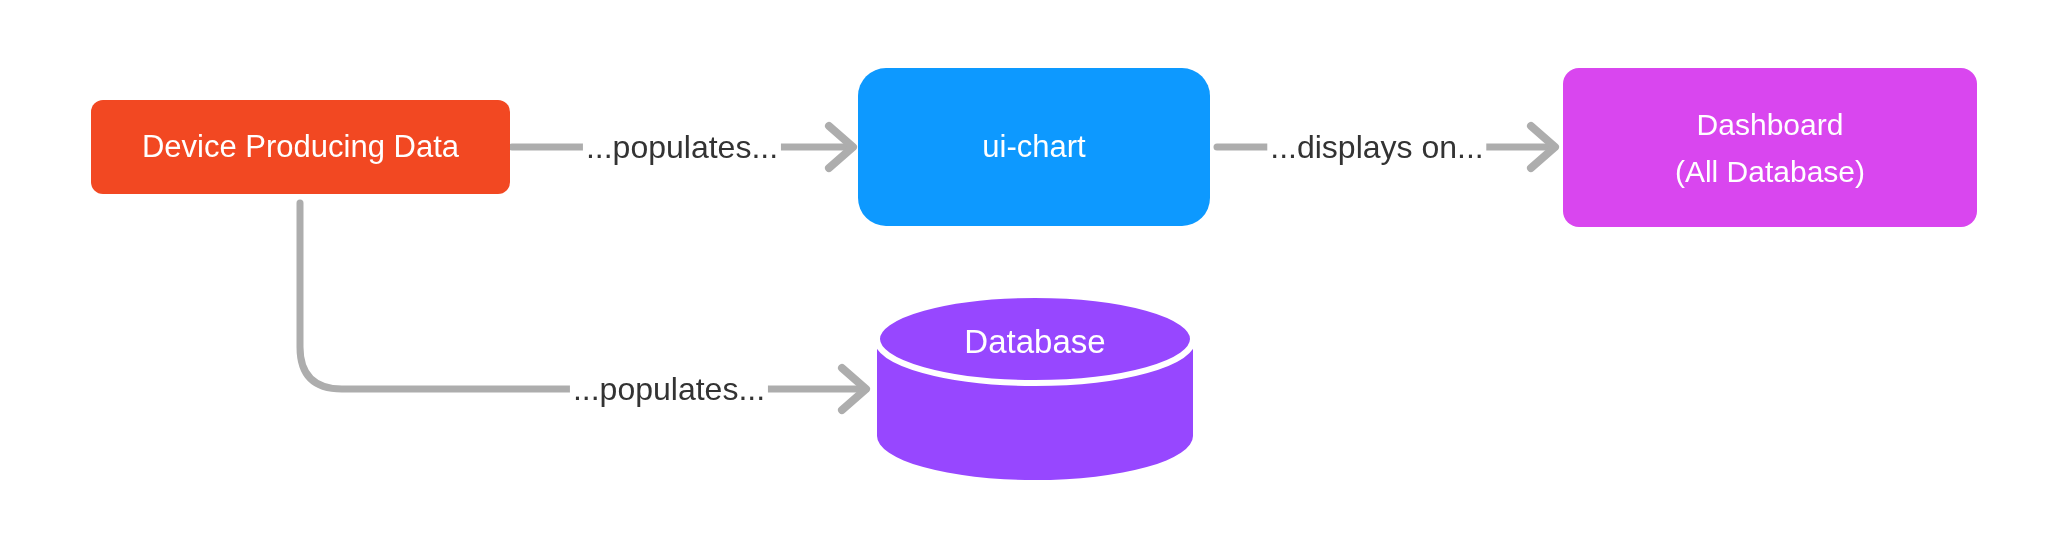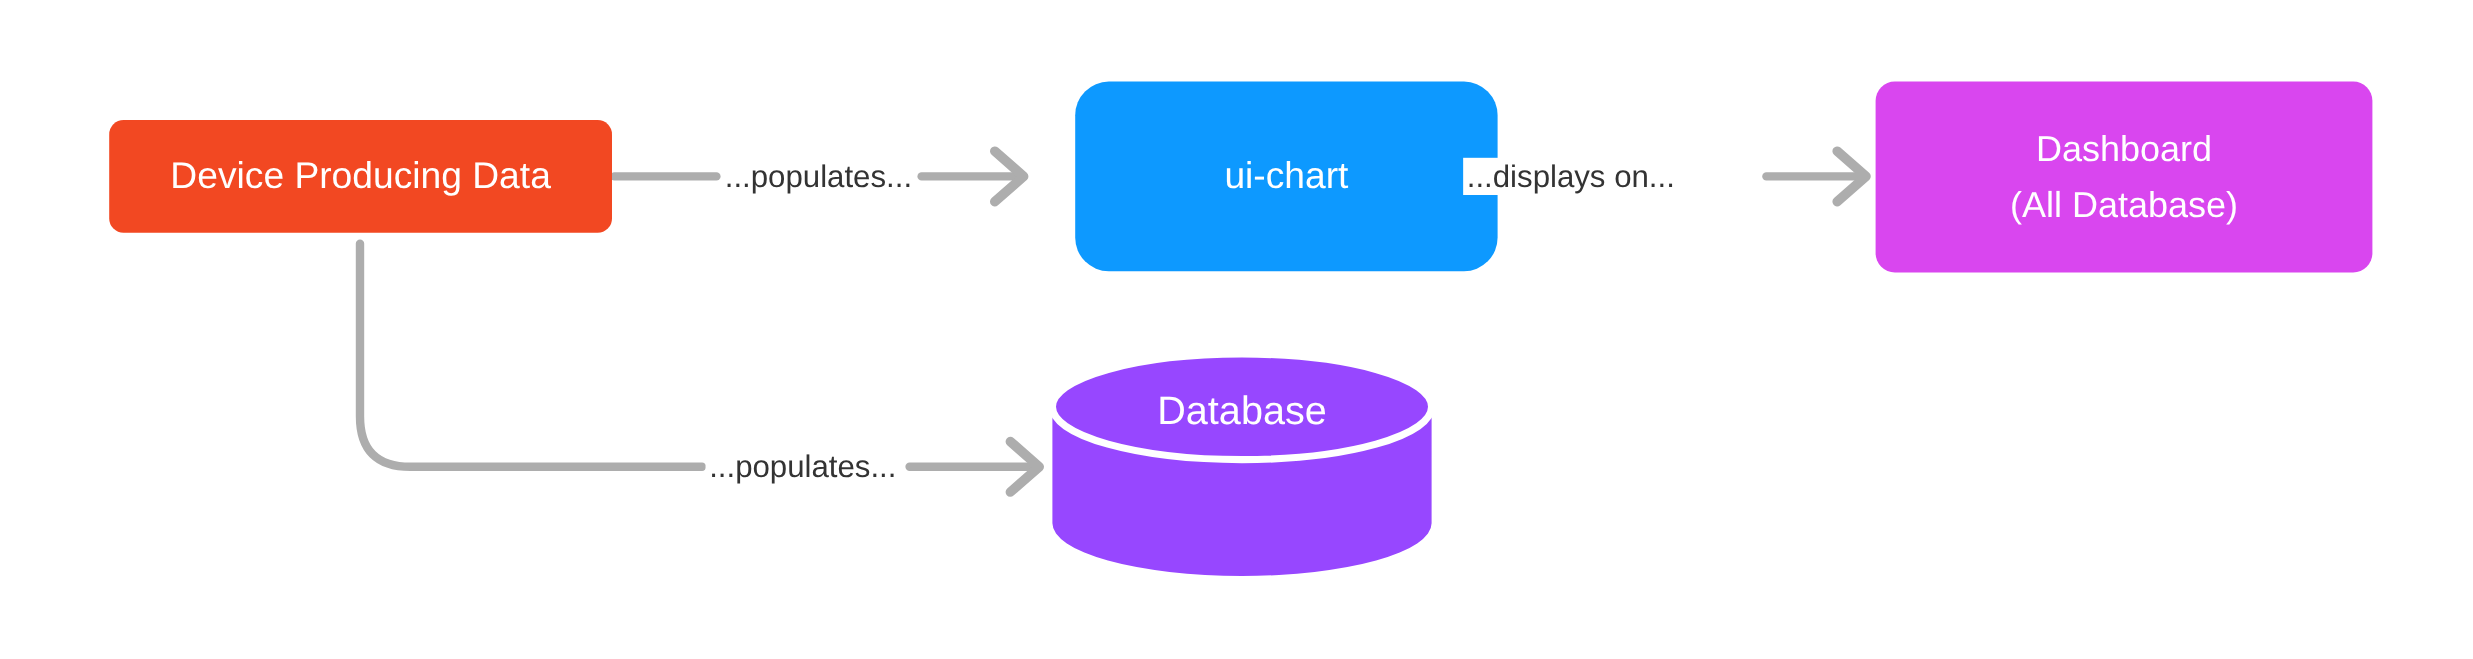--- a/index.html
+++ b/index.html
@@ -34,41 +34,40 @@
     width: 419px; height: 94px;
     border-radius: 12px;
     font-size: 31px;
     text-align: right;
   }
   .node-uichart {
     left: 858px; top: 68px;
     width: 352px; height: 158px;
     border-radius: 28px;
     font-size: 31px;
-    margin-left: 38px;
   }
   .node-dashboard {
     left: 1563px; top: 68px;
     width: 414px; height: 159px;
     border-radius: 16px;
     font-size: 30px;
     line-height: 47px;
     flex-direction: column;
   }
   .edge-label {
     position: absolute;
     transform: translate(-50%, -50%);
-    font-size: 26px;
+    font-size: 32px;
     color: #333333;
     background: #FFFFFF;
     padding: 0 3px;
     white-space: nowrap;
   }
   .edge-label-1 { left: 682px;  top: 147px; }
-  .edge-label-2 { left: 1309px; top: 147px; }
+  .edge-label-2 { left: 1377px; top: 147px; }
   .edge-label-3 { left: 669px;  top: 389px; }
   .db-text {
     font-family: "Liberation Sans", sans-serif;
     font-size: 33px;
     fill: #FFFFFF;
   }
 </style>
 </head>
 <body>
 

